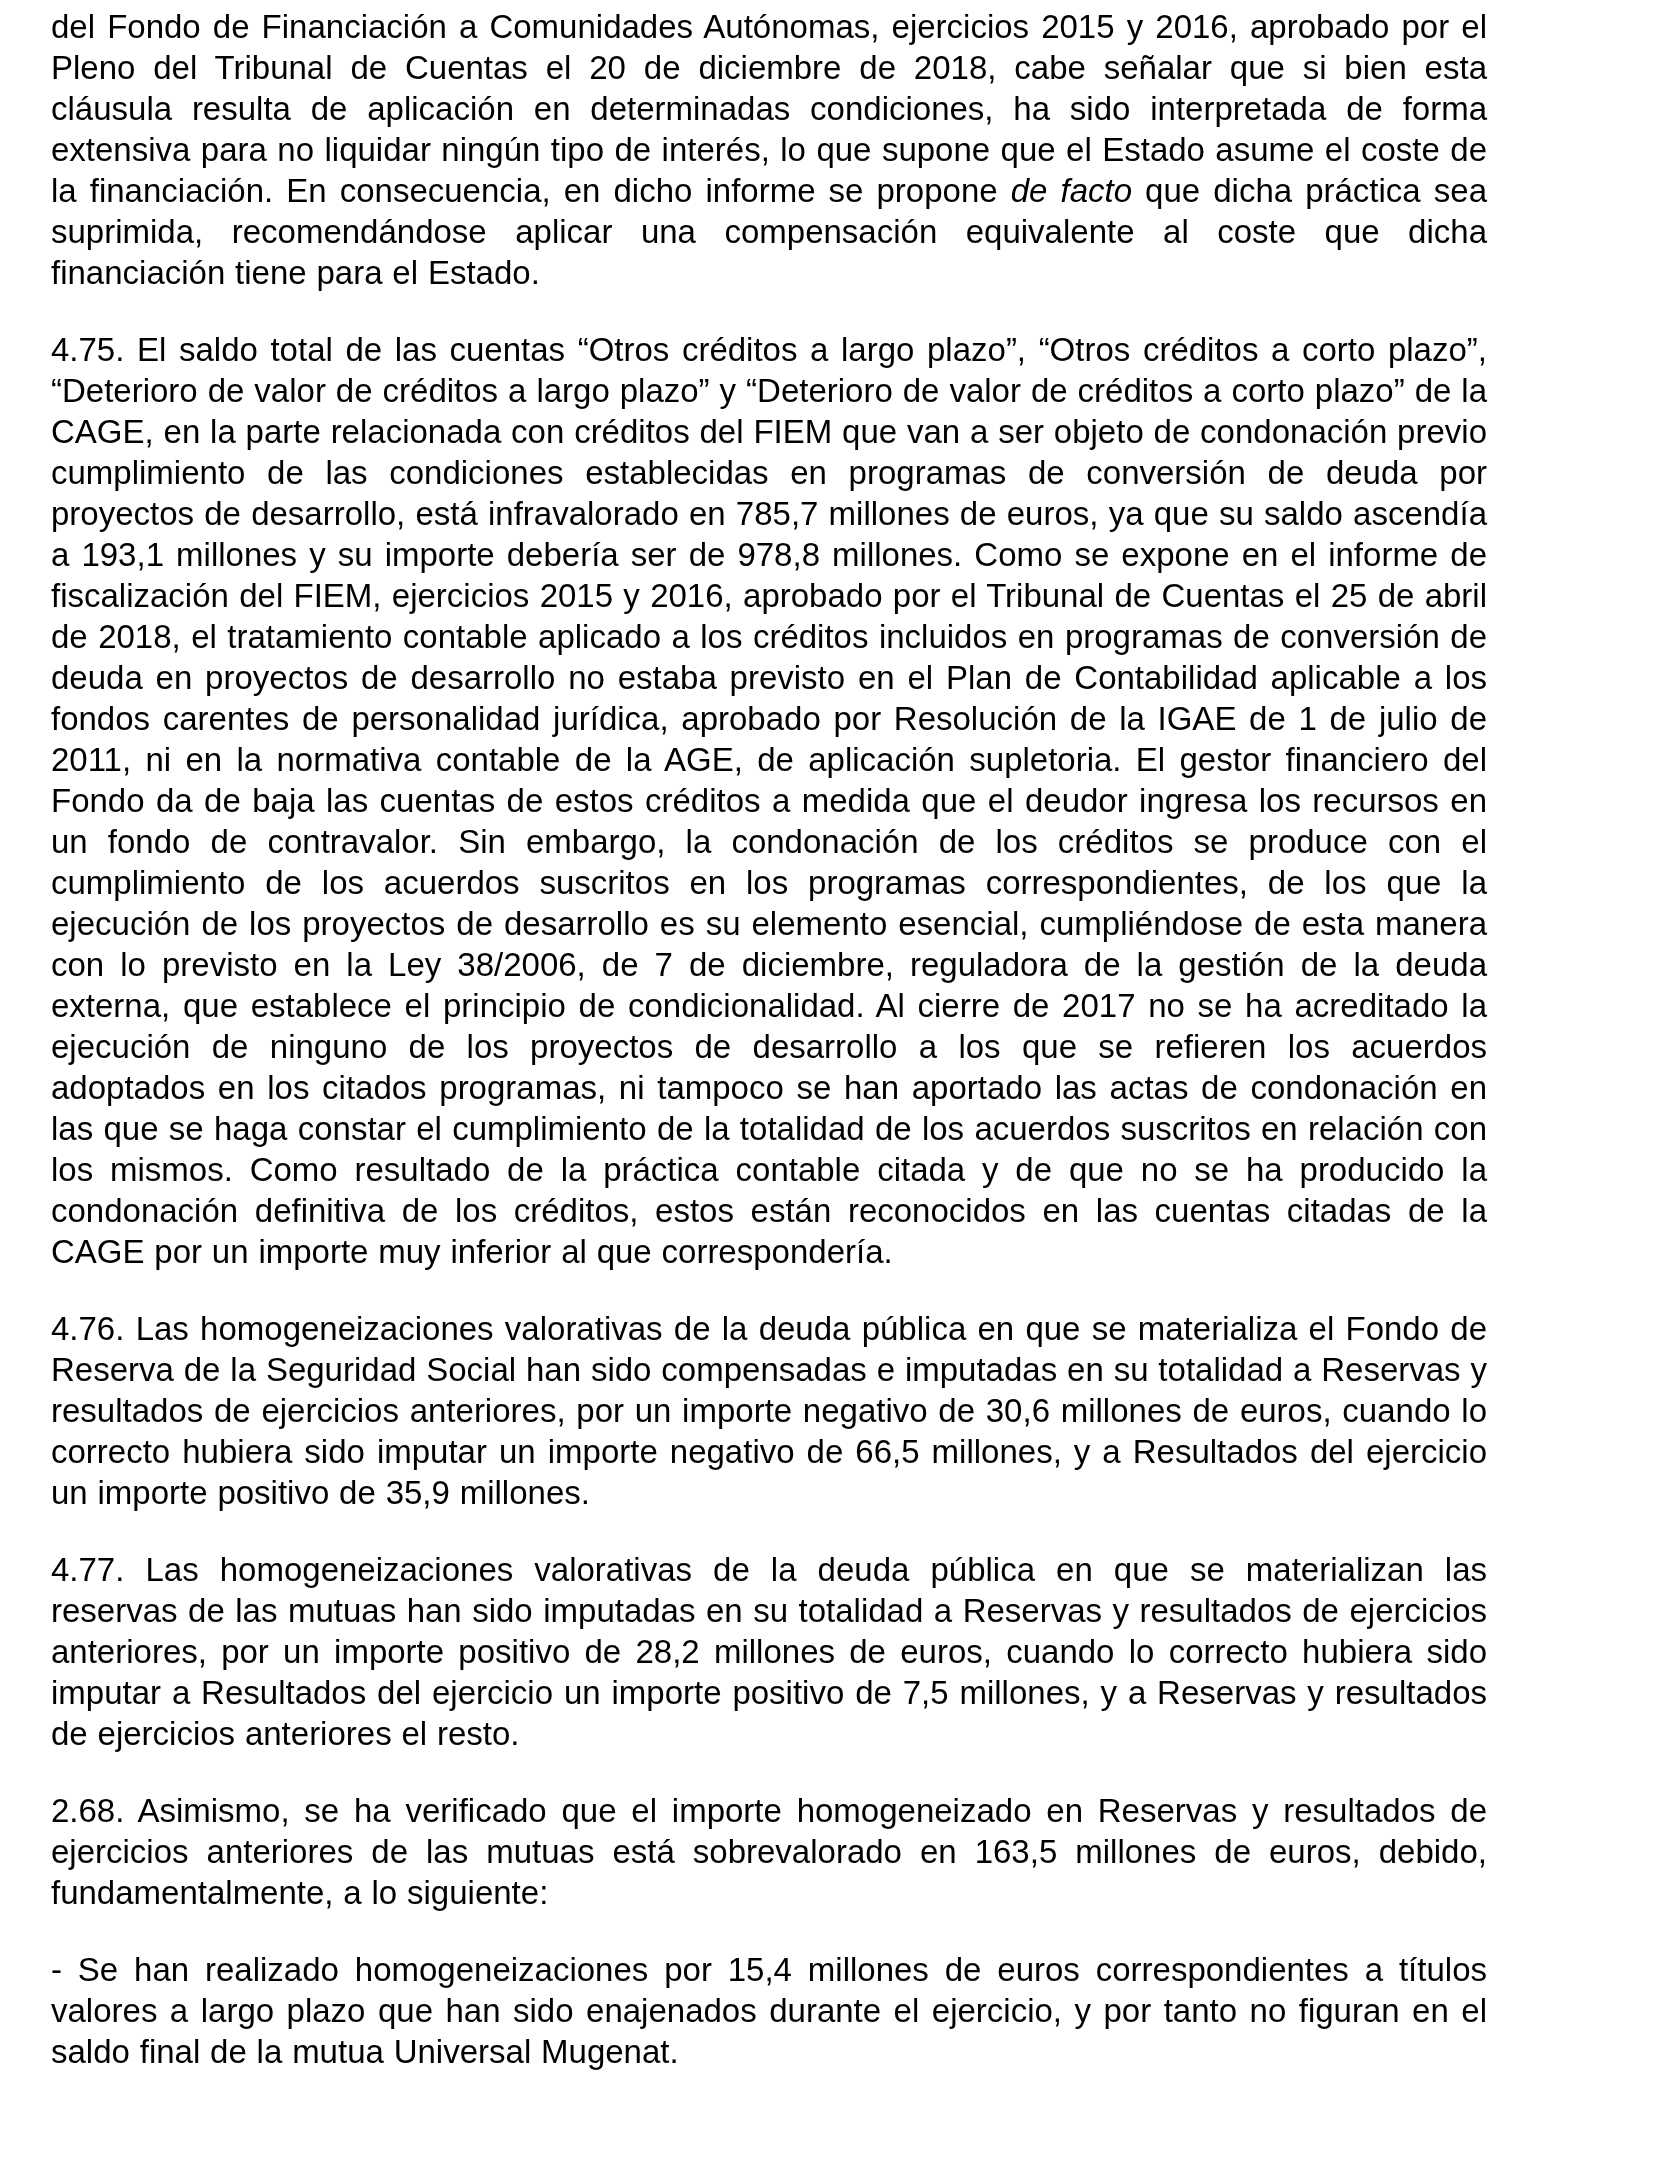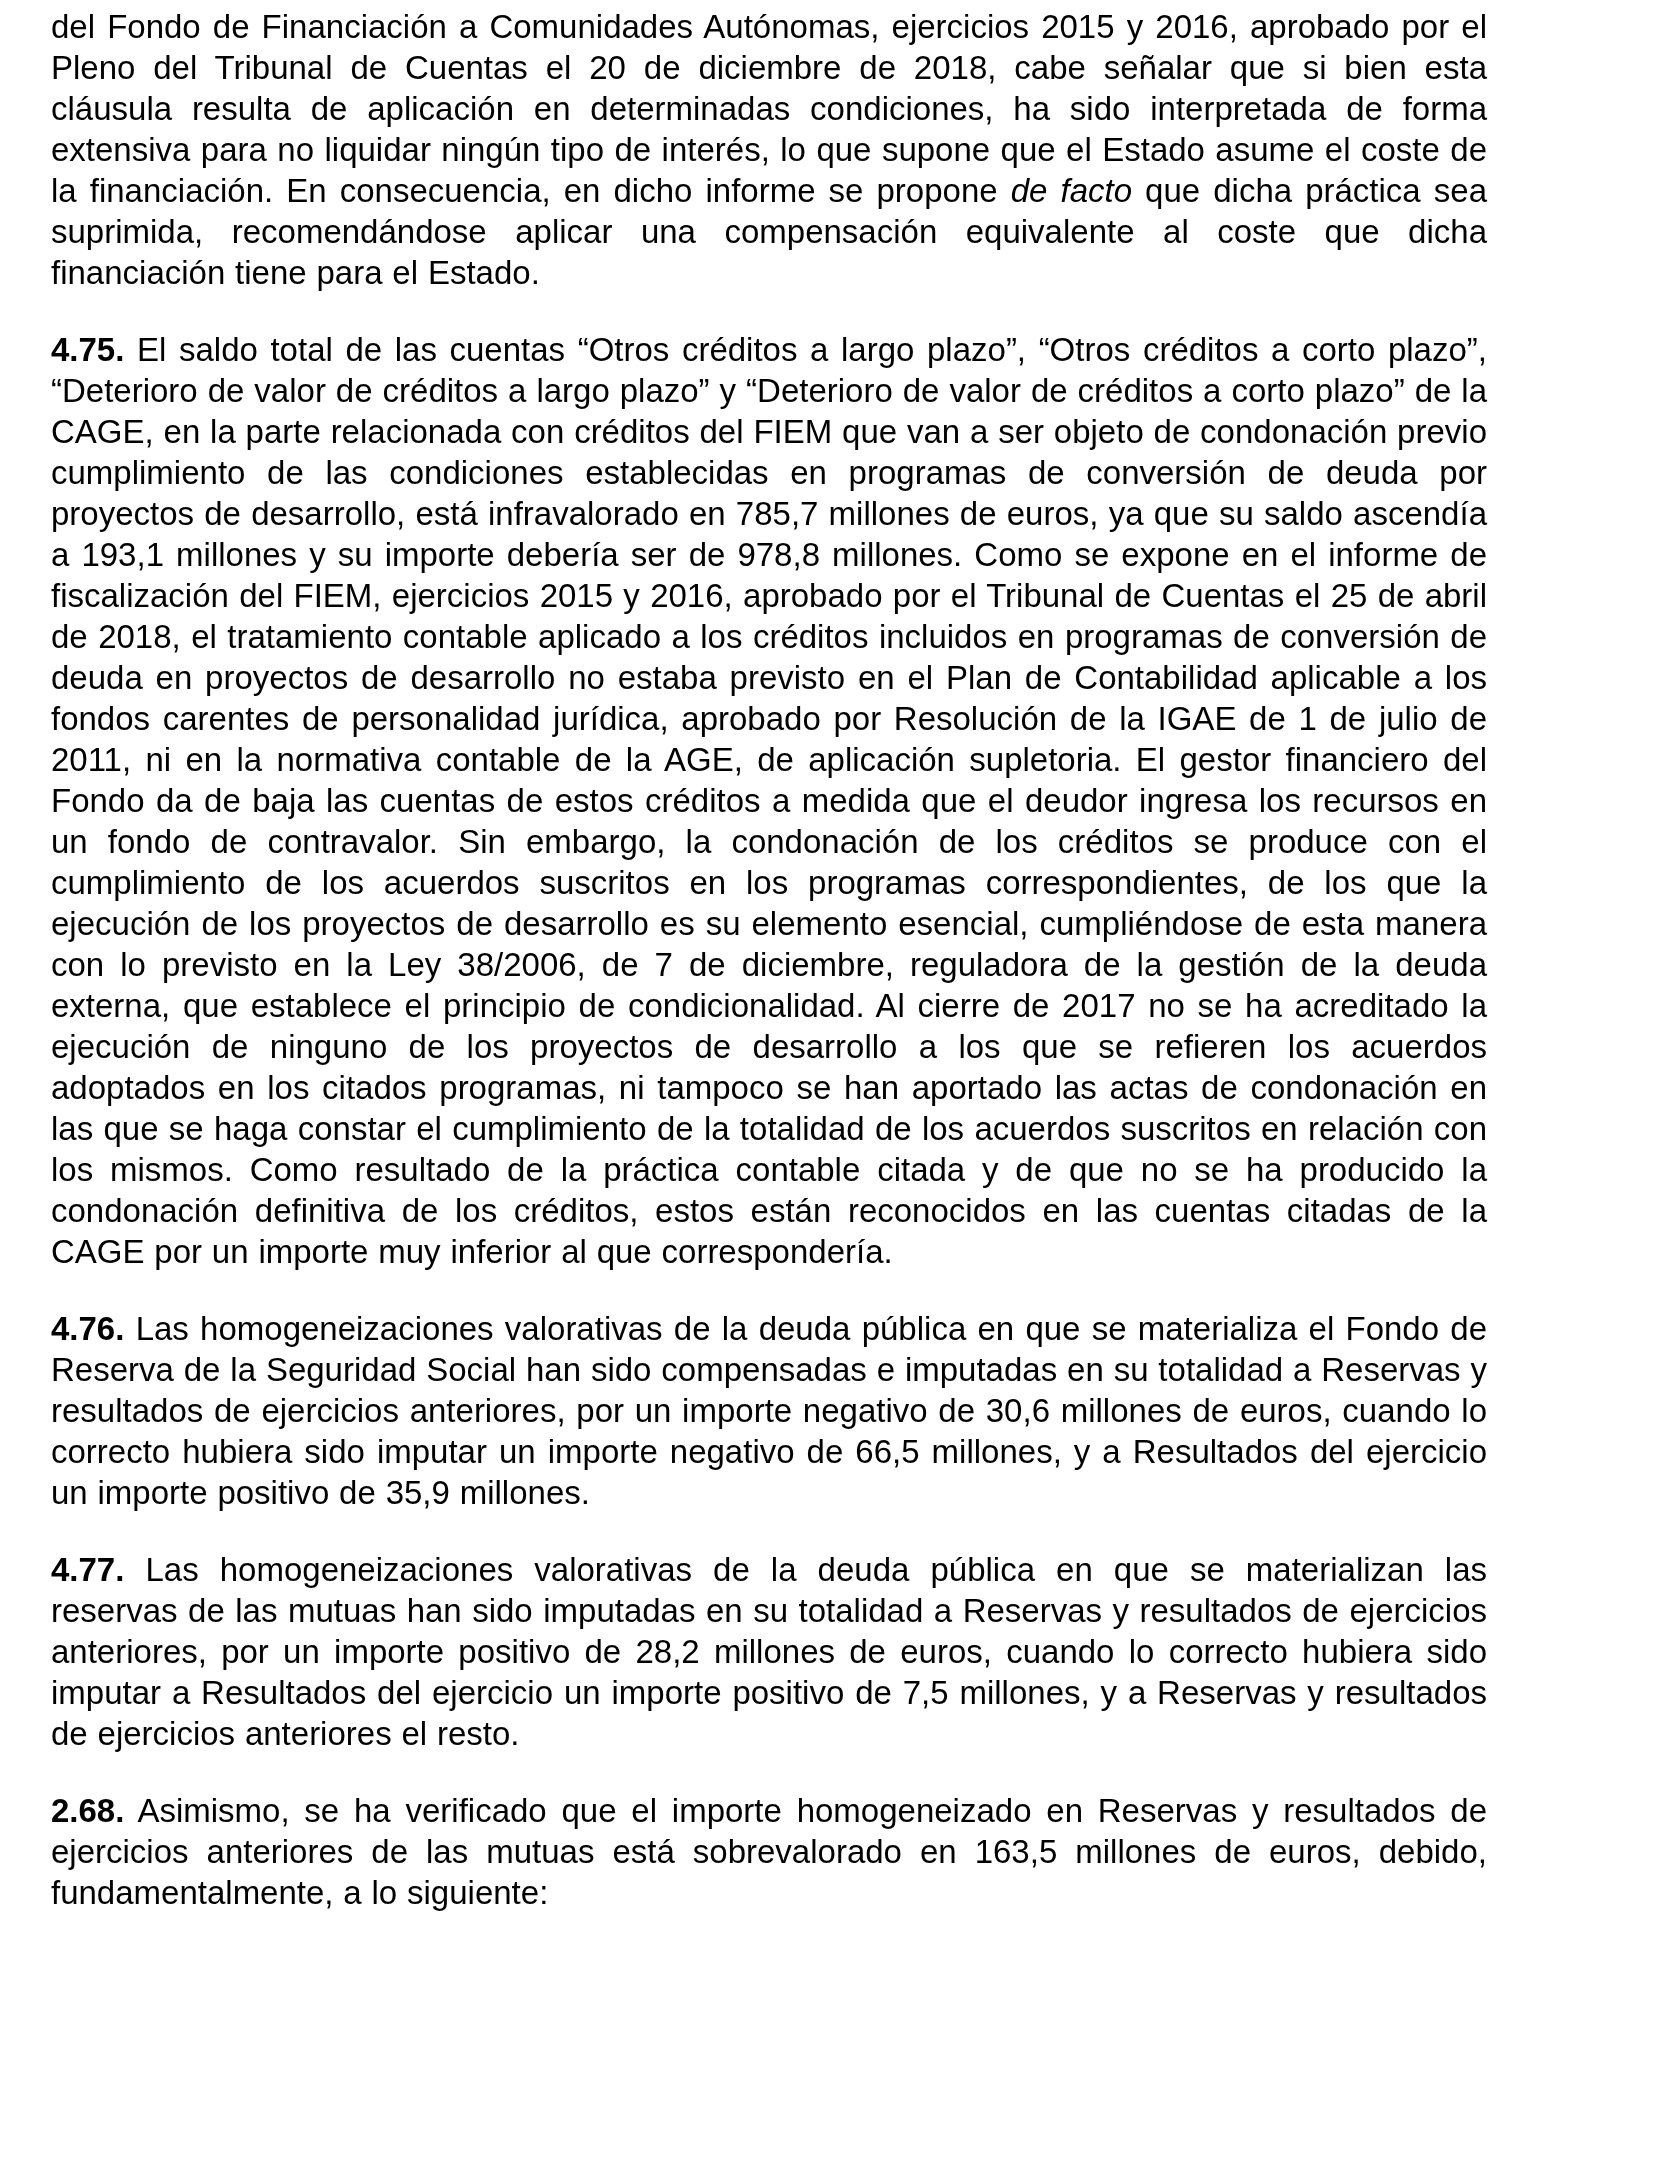--- a/index.html
+++ b/index.html
@@ -27,36 +27,37 @@
     margin: 0 0 36px 0;
     text-align: justify;
     text-justify: inter-word;
     hyphens: none;
     word-spacing: 0.02em;
   }
   .para:last-child {
     margin-bottom: 0;
   }
   .num {
-    font-weight: bold;
+    font-weight: normal;
   }
   .it {
     font-style: italic;
   }
 </style>
 </head>
 <body style="background: rgb(255, 255, 255); color: rgb(0, 0, 0);">
 
 <main class="page">
 
   <p class="para"><span>del Fondo de Financiación a Comunidades Autónomas, ejercicios 2015 y 2016, aprobado por el Pleno del Tribunal de Cuentas el 20 de diciembre de 2018, cabe señalar que si bien esta cláusula resulta de aplicación en determinadas condiciones, ha sido interpretada de forma extensiva para no liquidar ningún tipo de interés, lo que supone que el Estado asume el coste de la financiación. En consecuencia, en dicho informe se propone </span><em class="it">de facto</em><span> que dicha práctica sea suprimida, recomendándose aplicar una compensación equivalente al coste que dicha financiación tiene para el Estado.</span></p>
 
   <p class="para"><strong class="num">4.75.</strong> <span>El saldo total de las cuentas “Otros créditos a largo plazo”, “Otros créditos a corto plazo”, “Deterioro de valor de créditos a largo plazo” y “Deterioro de valor de créditos a corto plazo” de la CAGE, en la parte relacionada con créditos del FIEM que van a ser objeto de condonación previo cumplimiento de las condiciones establecidas en programas de conversión de deuda por proyectos de desarrollo, está infravalorado en 785,7 millones de euros, ya que su saldo ascendía a 193,1 millones y su importe debería ser de 978,8 millones. Como se expone en el informe de fiscalización del FIEM, ejercicios 2015 y 2016, aprobado por el Tribunal de Cuentas el 25 de abril de 2018, el tratamiento contable aplicado a los créditos incluidos en programas de conversión de deuda en proyectos de desarrollo no estaba previsto en el Plan de Contabilidad aplicable a los fondos carentes de personalidad jurídica, aprobado por Resolución de la IGAE de 1 de julio de 2011, ni en la normativa contable de la AGE, de aplicación supletoria. El gestor financiero del Fondo da de baja las cuentas de estos créditos a medida que el deudor ingresa los recursos en un fondo de contravalor. Sin embargo, la condonación de los créditos se produce con el cumplimiento de los acuerdos suscritos en los programas correspondientes, de los que la ejecución de los proyectos de desarrollo es su elemento esencial, cumpliéndose de esta manera con lo previsto en la Ley 38/2006, de 7 de diciembre, reguladora de la gestión de la deuda externa, que establece el principio de condicionalidad. Al cierre de 2017 no se ha acreditado la ejecución de ninguno de los proyectos de desarrollo a los que se refieren los acuerdos adoptados en los citados programas, ni tampoco se han aportado las actas de condonación en las que se haga constar el cumplimiento de la totalidad de los acuerdos suscritos en relación con los mismos. Como resultado de la práctica contable citada y de que no se ha producido la condonación definitiva de los créditos, estos están reconocidos en las cuentas citadas de la CAGE por un importe muy inferior al que correspondería.</span></p>
 
   <p class="para"><strong class="num">4.76.</strong> <span>Las homogeneizaciones valorativas de la deuda pública en que se materializa el Fondo de Reserva de la Seguridad Social han sido compensadas e imputadas en su totalidad a Reservas y resultados de ejercicios anteriores, por un importe negativo de 30,6 millones de euros, cuando lo correcto hubiera sido imputar un importe negativo de 66,5 millones, y a Resultados del ejercicio un importe positivo de 35,9 millones.</span></p>
 
   <p class="para"><strong class="num">4.77.</strong> <span>Las homogeneizaciones valorativas de la deuda pública en que se materializan las reservas de las mutuas han sido imputadas en su totalidad a Reservas y resultados de ejercicios anteriores, por un importe positivo de 28,2 millones de euros, cuando lo correcto hubiera sido imputar a Resultados del ejercicio un importe positivo de 7,5 millones, y a Reservas y resultados de ejercicios anteriores el resto.</span></p>
 
   <p class="para"><strong class="num">2.68.</strong> <span>Asimismo, se ha verificado que el importe homogeneizado en Reservas y resultados de ejercicios anteriores de las mutuas está sobrevalorado en 163,5 millones de euros, debido, fundamentalmente, a lo siguiente:</span></p>
 
+  <p class="para"><span>- Se han realizado homogeneizaciones por 15,4 millones de euros correspondientes a títulos valores a largo plazo que han sido enajenados durante el ejercicio, y por tanto no figuran en el saldo final de la mutua Universal Mugenat.</span></p>
 
 </main>
 
 
 </body></html>

